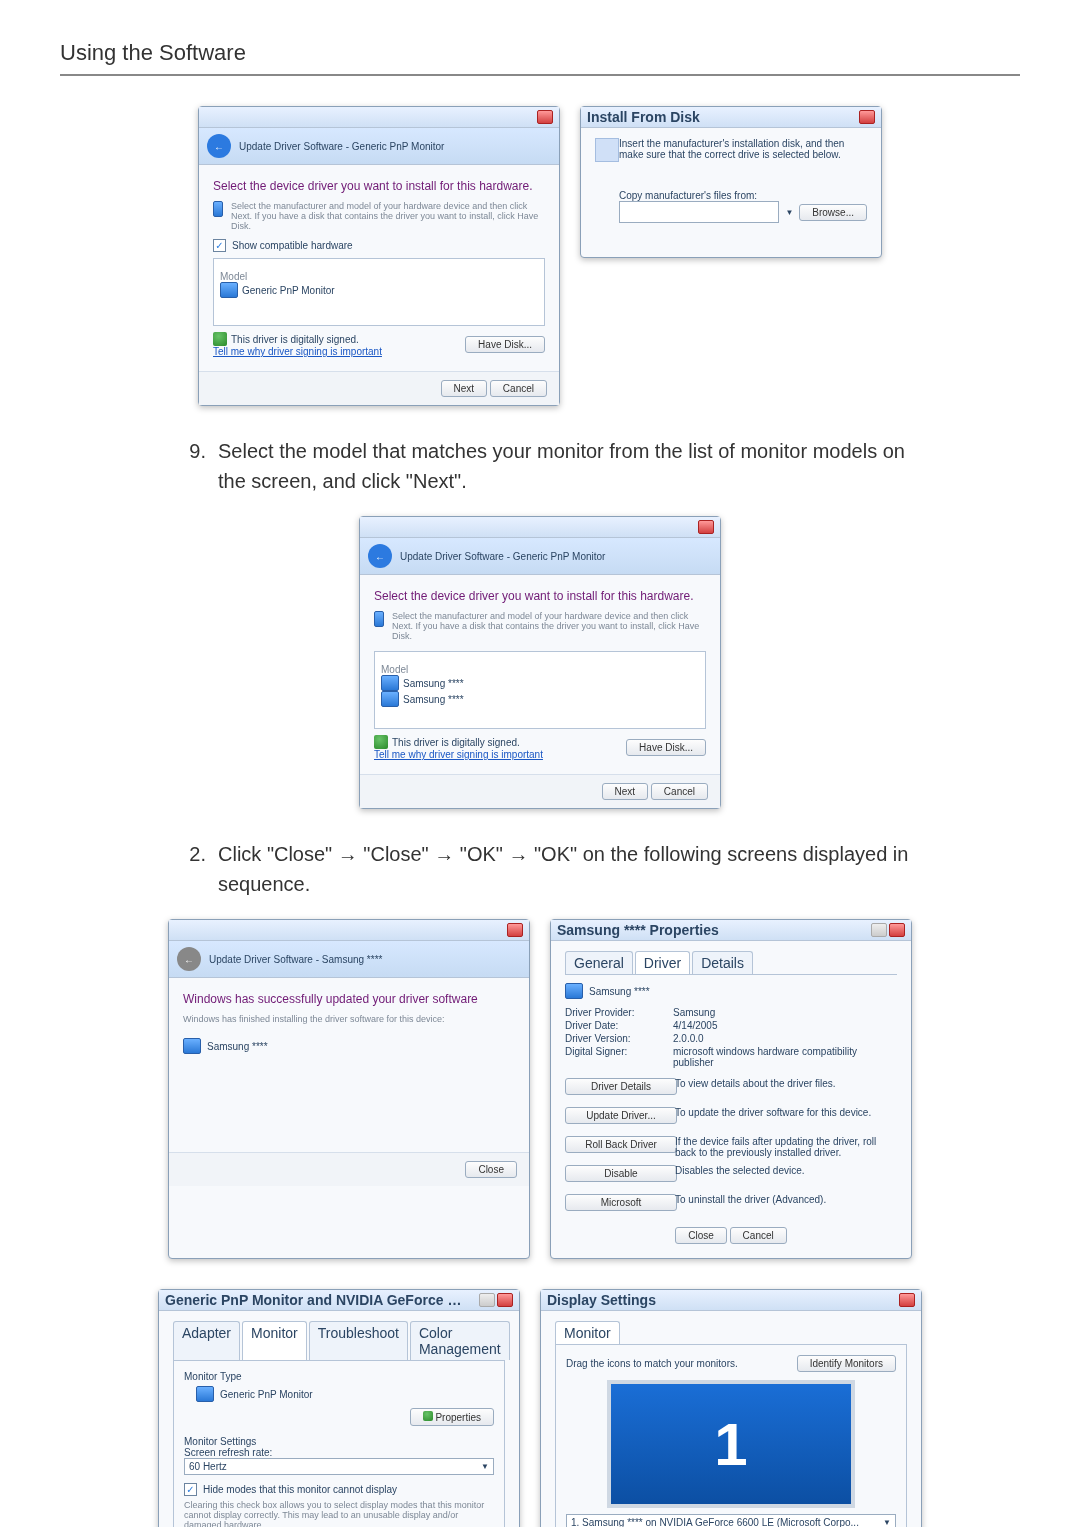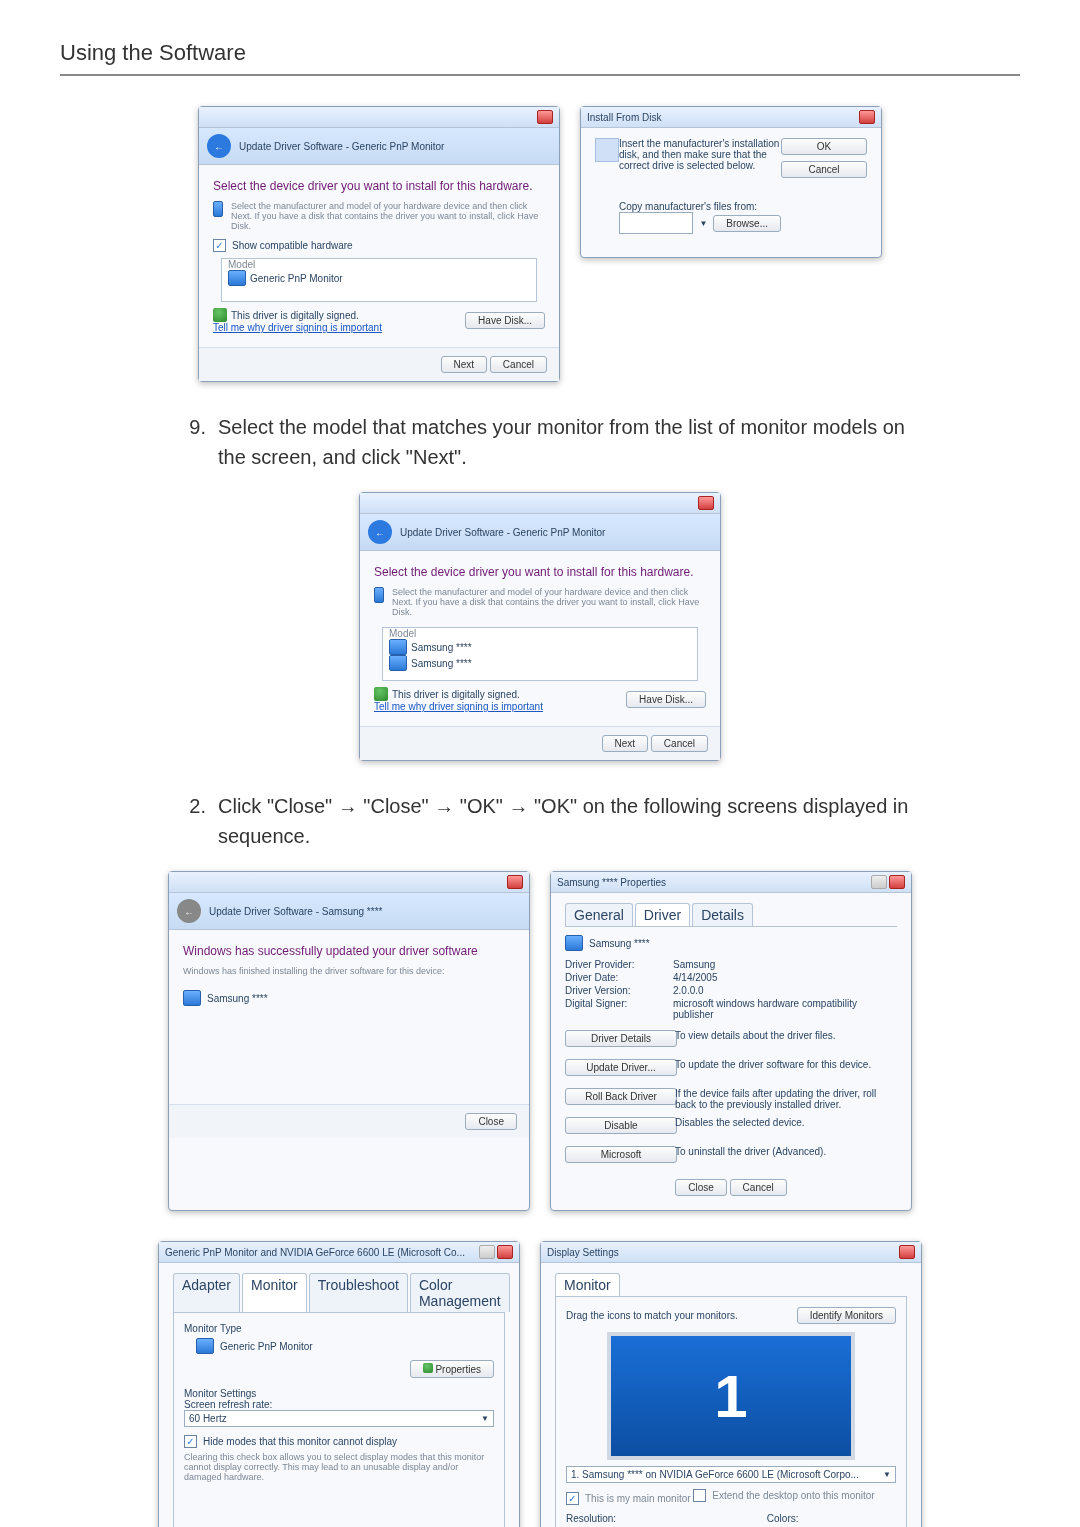--- a/index.html
+++ b/index.html
@@ -55,21 +55,21 @@
   }
   .dlg .titlebar {
     height: 20px;
     display: flex;
     align-items: center;
     justify-content: space-between;
     padding: 0 6px;
     background: linear-gradient(#e8f1ff, #cfe0f5);
     border-bottom: 1px solid #b5c4d7;
   }
-  .dlg .titlebar .ttl { font-weight: normal; font-size: 10px; color: #2b4563; }
+  .dlg .titlebar .ttl { font-weight: bold; font-size: 14px; color: #2b4563; }
   .dlg .titlebar .winbtns { display:flex; gap:2px; }
   .dlg .titlebar .winbtn {
     width: 14px; height: 12px;
     background: linear-gradient(#f99,#d34040);
     border: 1px solid #a22; border-radius: 2px;
   }
   .dlg .titlebar .winbtn.gray {
     background: linear-gradient(#eee,#ccc);
     border-color:#aaa;
   }
@@ -89,21 +89,21 @@
   .backarrow {
     width:24px;height:24px;border-radius:50%;
     background:#2c7ae0;color:#fff;display:flex;
     align-items:center;justify-content:center;font-weight:bold;
   }
   .breadcrumb {
     display:flex;align-items:center;gap:8px;padding:6px 8px;
     background:linear-gradient(#d7e8ff,#c6dbf3);border-bottom:1px solid #b5c4d7;
   }
   .listbox {
-    border:1px solid #b5c4d7;background:#fff;padding:0 6px;margin:6px 8px;
+    border:1px solid #b5c4d7;background:#fff;padding:12px 6px;margin:6px 0;
   }
   .checkbox { display:inline-flex;align-items:center;gap:6px; }
   .checkbox .box {
     width:11px;height:11px;border:1px solid #6b84a0;background:#fff;display:inline-block;
   }
   .checkbox .box.checked::after{content:"✓";display:block;font-size:10px;line-height:11px;color:#2b7de0;text-align:center;}
   .iconbox{width:22px;height:22px;background:#d0e0f7;border:1px solid #a4bde0;}
   .shield{width:14px;height:14px;display:inline-block;background:radial-gradient(circle at 40% 30%,#68c368,#2a8a2a);border-radius:2px;}
   .mon-icon{width:16px;height:14px;display:inline-block;background:linear-gradient(#6ab0ff,#2a78d6);border:1px solid #285faa;border-radius:2px;}
 
@@ -195,24 +195,20 @@
         <div style="flex:1;">
           <div>Insert the manufacturer's installation disk, and then make sure that the correct drive is selected below.</div>
           <div style="height:30px;"></div>
           <div>Copy manufacturer's files from:</div>
           <div style="display:flex;gap:6px;align-items:center;">
             <div class="selectbox" style="flex:1;height:16px;">&nbsp;</div>
             <span style="font-size:8px;">▼</span>
             <span class="btn">Browse...</span>
           </div>
         </div>
-        <div style="display:flex;flex-direction:column;gap:6px;">
-          <span class="btn" style="width:60px;text-align:center;">OK</span>
-          <span class="btn" style="width:60px;text-align:center;">Cancel</span>
-        </div>
       </div>
     </div>
   </div>
 
   <div class="step-text">
     <span class="step-num">9.</span>
     <span class="step-body">Select the model that matches your monitor from the list of monitor models on the screen, and click "Next".</span>
   </div>
 
   <div class="figure-row">

